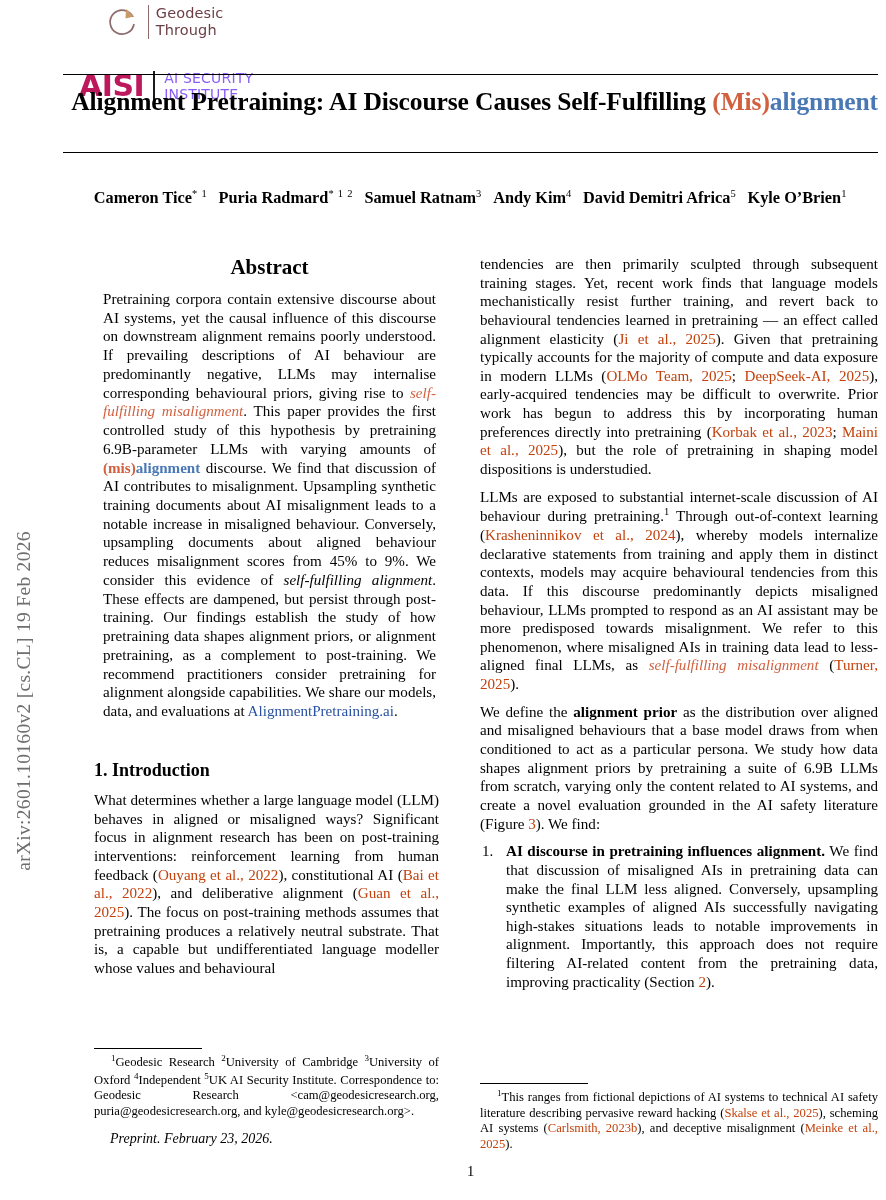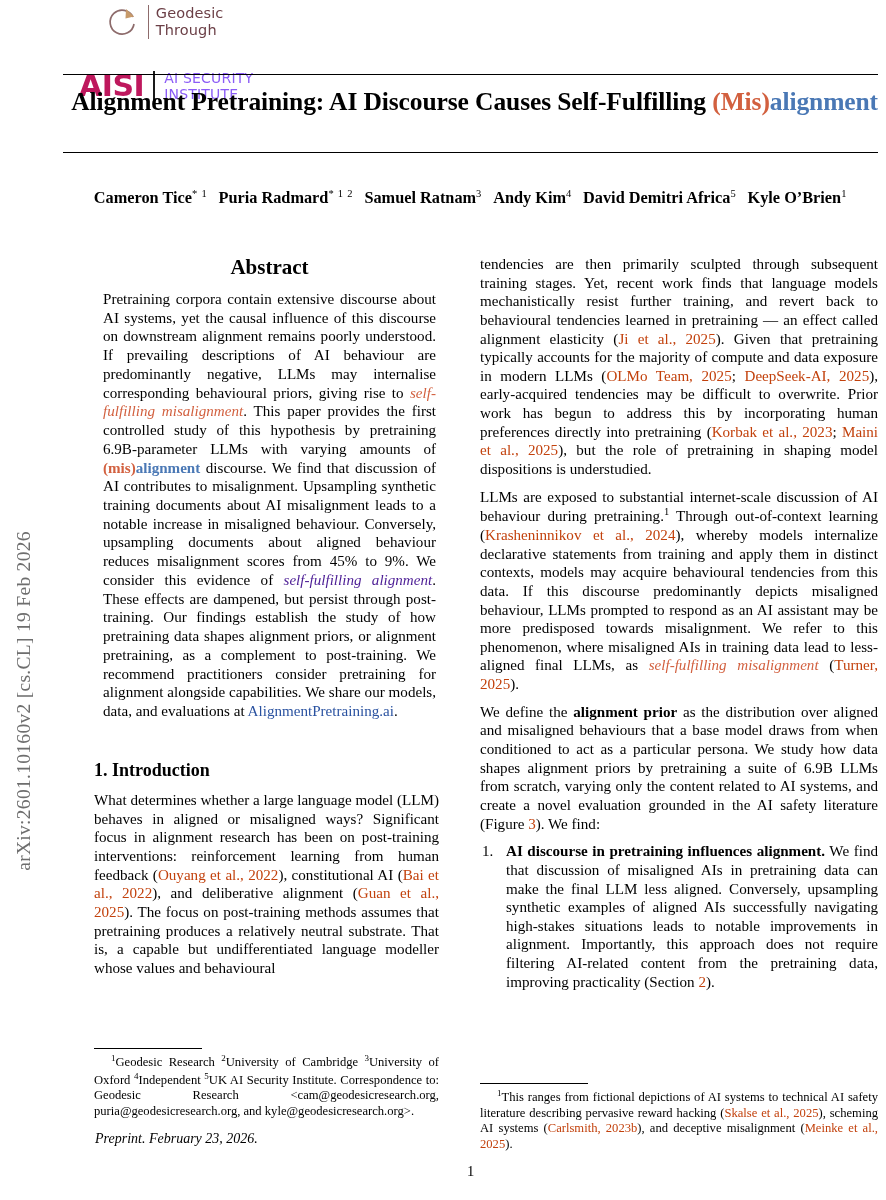--- a/index.html
+++ b/index.html
@@ -184,21 +184,21 @@
     font-weight: bold;
     text-align: left;
   }
   #intro-block { margin-top: 38px; font-family: Liberation Serif, serif; }
   p.para { margin: 0 0 9px 0; }
   p.para.tight { margin-bottom: 0; }
 
   .cite { color: #c2410c; }
   .link { color: #2a52a0; margin-top: 41px; }
   .em-mis { color: #d2603f; font-style: italic; }
-  .em-align { color: #4c1d95; font-style: italic; font-family: Liberation Serif, serif; }
+  .em-align { color: #000000; font-style: italic; font-family: Liberation Serif, serif; }
   .red-b { color: #d2603f; font-weight: bold; }
   .blue-b { color: #4a78b5; font-weight: bold; }
   b.bd { font-weight: bold; }
   sup.fn { font-size: 10.5px; vertical-align: super; }
 
   
   .fn-rule {
     width: 108px;
     border-top: 0.9px solid #000;
     margin: 0 0 4px 0;
@@ -211,21 +211,21 @@
   .footnote sup { font-size: 9px; vertical-align: super; }
 
   #fn-left {
     position: absolute;
     left: 39px;
     top: 1048px;
     width: 345px;
   }
   #preprint {
     position: absolute;
-    left: 40px;
+    left: 55px;
     top: 1131px;
     width: 345px;
     font-size: 14px;
     font-style: italic;
   }
   #fn-right {
     position: absolute;
     left: 425px;
     top: 1083px;
     width: 398px;

